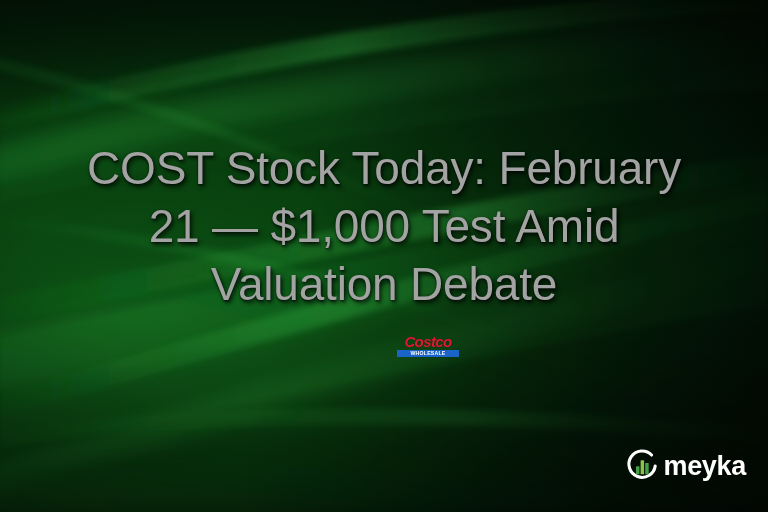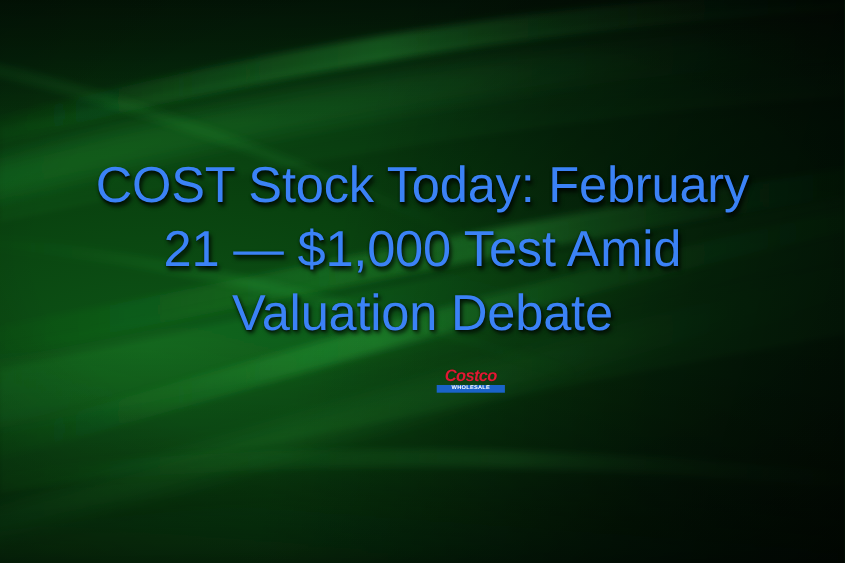--- a/index.html
+++ b/index.html
@@ -59,21 +59,21 @@
     background: linear-gradient(180deg, rgba(0,0,0,0) 60%, rgba(0,0,0,0.38) 100%);
   }
 
   
   #headline {
     position: absolute;
     left: 0;
     right: 0;
     top: 108px;
     text-align: center;
-    color: #3b82f6;
+    color: #a3a3a3;
     font-size: 46px;
     line-height: 58px;
     font-weight: 400;
     letter-spacing: -0.2px;
     text-shadow: 2px 3px 4px rgba(0,0,0,0.75), 0 1px 2px rgba(0,0,0,0.6);
     padding: 0 26px;
     box-sizing: border-box;
     white-space: pre-line;
   }
 
@@ -204,14 +204,25 @@
 21 — $1,000 Test Amid
 Valuation Debate</h1>
 
   <div id="costco-logo">
     <span id="costco-wordmark">Costco</span>
     <span id="costco-bar">
       <span id="costco-sub">WHOLESALE</span>
     </span>
   </div>
 
+  <div id="meyka-brand">
+    <svg id="meyka-icon" viewBox="0 0 36 36">
+
+      <path d="M27.6,7.0 A13.2,13.2 0 1 0 31.2,18.0" fill="none" stroke="#ffffff" stroke-width="3.1" stroke-linecap="round"></path>
+
+      <rect x="12.0" y="18.2" width="3.5" height="8.0" rx="0.5" fill="#43a047"></rect>
+      <rect x="16.6" y="12.2" width="3.5" height="14.0" rx="0.5" fill="#8bc34a"></rect>
+      <rect x="21.2" y="15.0" width="3.5" height="11.2" rx="0.5" fill="#43a047"></rect>
+    </svg>
+    <span id="meyka-wordmark">meyka</span>
+  </div>
 
 </div>
 
 </body></html>

